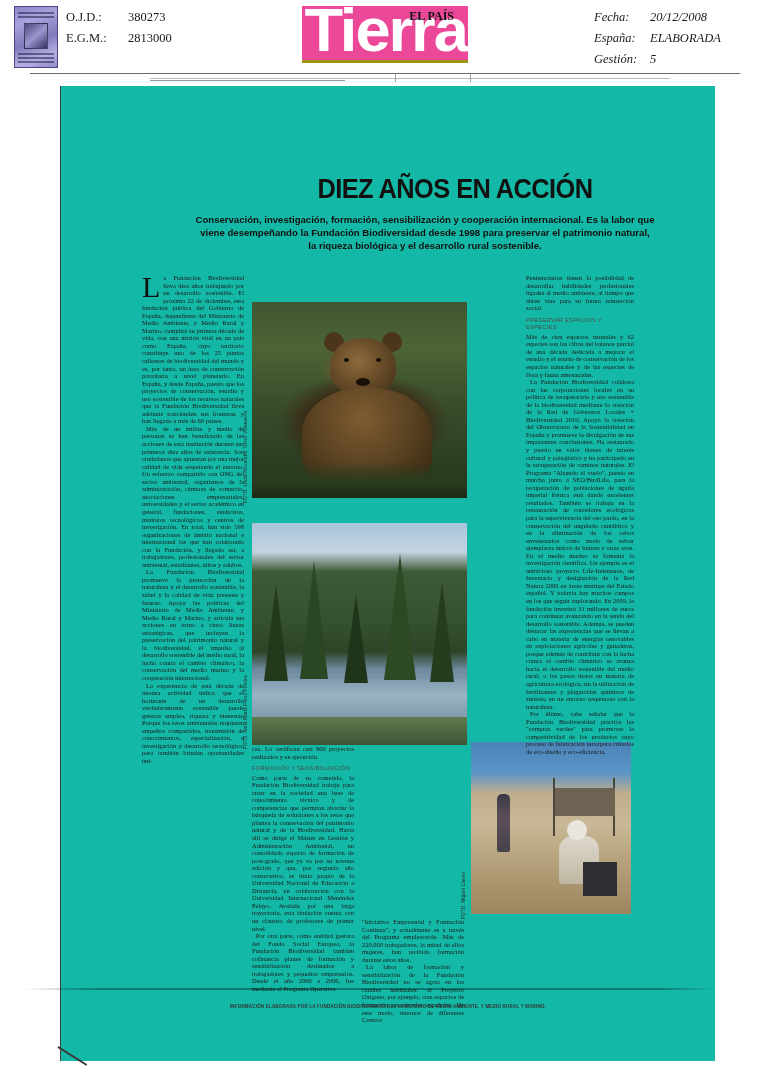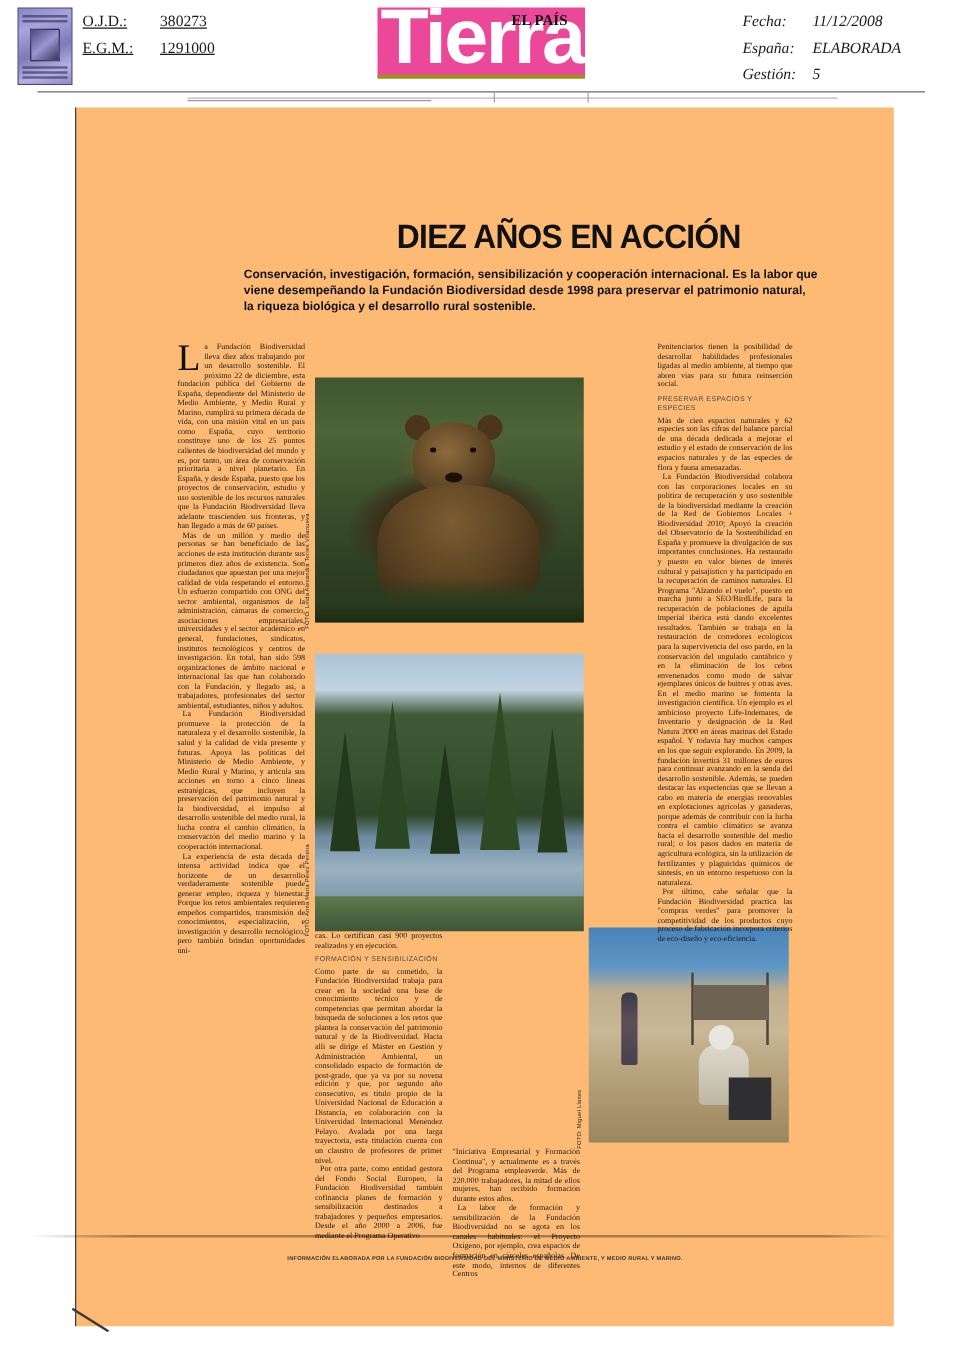--- a/index.html
+++ b/index.html
@@ -34,21 +34,21 @@
   }
   .clip-thumb .t-photo {
     position: absolute; left: 9px; top: 16px; width: 24px; height: 26px;
     background: linear-gradient(140deg,#4e4a7e,#9b96cf 50%, #36335e);
     border: 1px solid rgba(30,28,60,0.6);
   }
   .clip-meta-left {
     position: absolute; left: 66px; top: 7px;
     font-size: 12.5px; line-height: 21px;
   }
-  .clip-meta-left .row { display: flex; text-decoration: underline; }
+  .clip-meta-left .row { display: flex; }
   .clip-meta-left .k { width: 62px; }
   .clip-meta-left .v { font-weight: normal; }
 
   .clip-logo {
     position: absolute; left: 302px; top: 6px;
     width: 166px; height: 56px;
     background: #ec4899;
     overflow: hidden;
   }
   .clip-logo .tierra {
@@ -100,21 +100,21 @@
   .clip-divider-v2 {
     position: absolute; left: 470px; top: 74px; height: 8px;
     border-left: 1px solid #a5a5a5;
   }
 
   
   .sheet {
     position: absolute;
     left: 60px; top: 86px;
     width: 655px; height: 975px;
-    background: #fdba74;
+    background: #14b8a6;
   }
   .sheet-left-rule {
     position: absolute; left: 0px; top: 0px; height: 975px;
     border-left: 1.2px solid #404040;
   }
   .sheet-corner-bl {
     position: absolute; left: -2px; top: 960px;
     width: 34px; height: 1.5px; background: #3a3a3a;
     transform: rotate(32deg); transform-origin: left center;
   }
@@ -131,21 +131,21 @@
     font-family: "Liberation Sans", sans-serif;
     font-weight: bold;
     font-size: 27px;
     letter-spacing: -0.6px;
     color: #111;
     transform: scaleX(0.94);
   }
   .subhead {
     position: absolute;
     left: 135px; top: 127px; width: 460px;
-    text-align: left;
+    text-align: center;
     font-family: "Liberation Sans", sans-serif;
     font-weight: bold;
     font-size: 9.6px;
     line-height: 13.2px;
     color: #111;
   }
 
   
   .col {
     position: absolute;
@@ -340,34 +340,34 @@
     <div class="t-line" style="top:54px"></div>
   </div>
 
   <div class="clip-meta-left">
     <div class="row">
       <span class="k">O.J.D.:</span>
       <span class="v">380273</span>
     </div>
     <div class="row">
       <span class="k">E.G.M.:</span>
-      <span class="v">1291000</span>
+      <span class="v">2813000</span>
     </div>
   </div>
 
   <div class="clip-logo">
     <div class="tierra">Tierra</div>
     <div class="elpais">EL PAÍS</div>
   </div>
   <div class="clip-logo-underline"></div>
 
   <div class="clip-meta-right">
     <div class="row">
       <span class="k">Fecha:</span>
-      <span class="v">11/12/2008</span>
+      <span class="v">20/12/2008</span>
     </div>
     <div class="row">
       <span class="k">España:</span>
       <span class="v">ELABORADA</span>
     </div>
     <div class="row">
       <span class="k">Gestión:</span>
       <span class="v">5</span>
     </div>
   </div>

